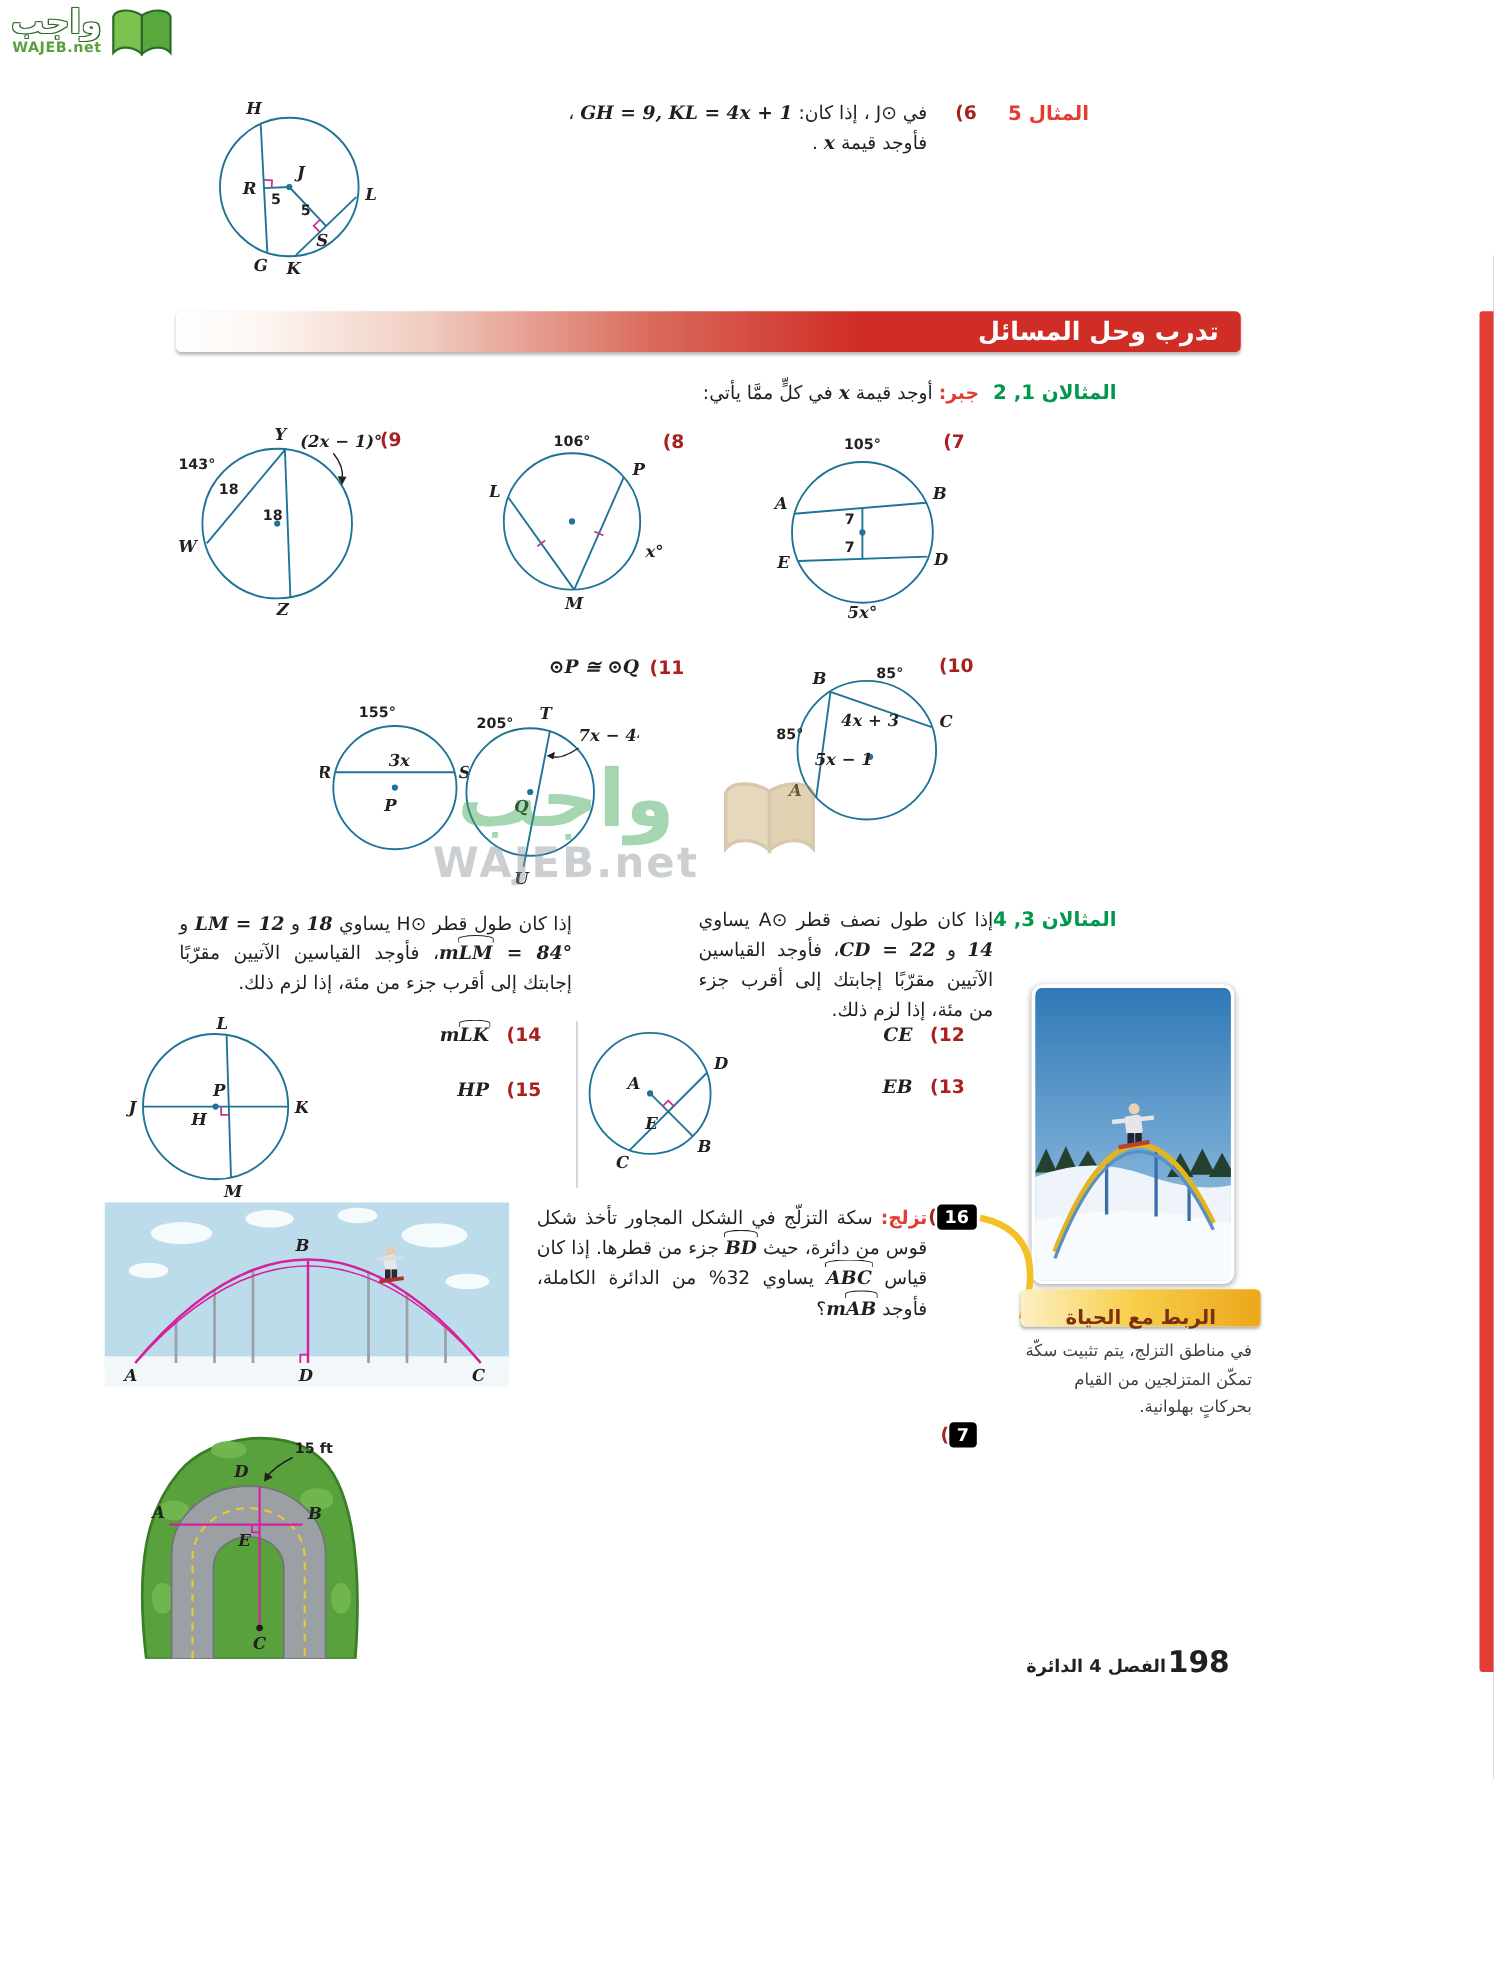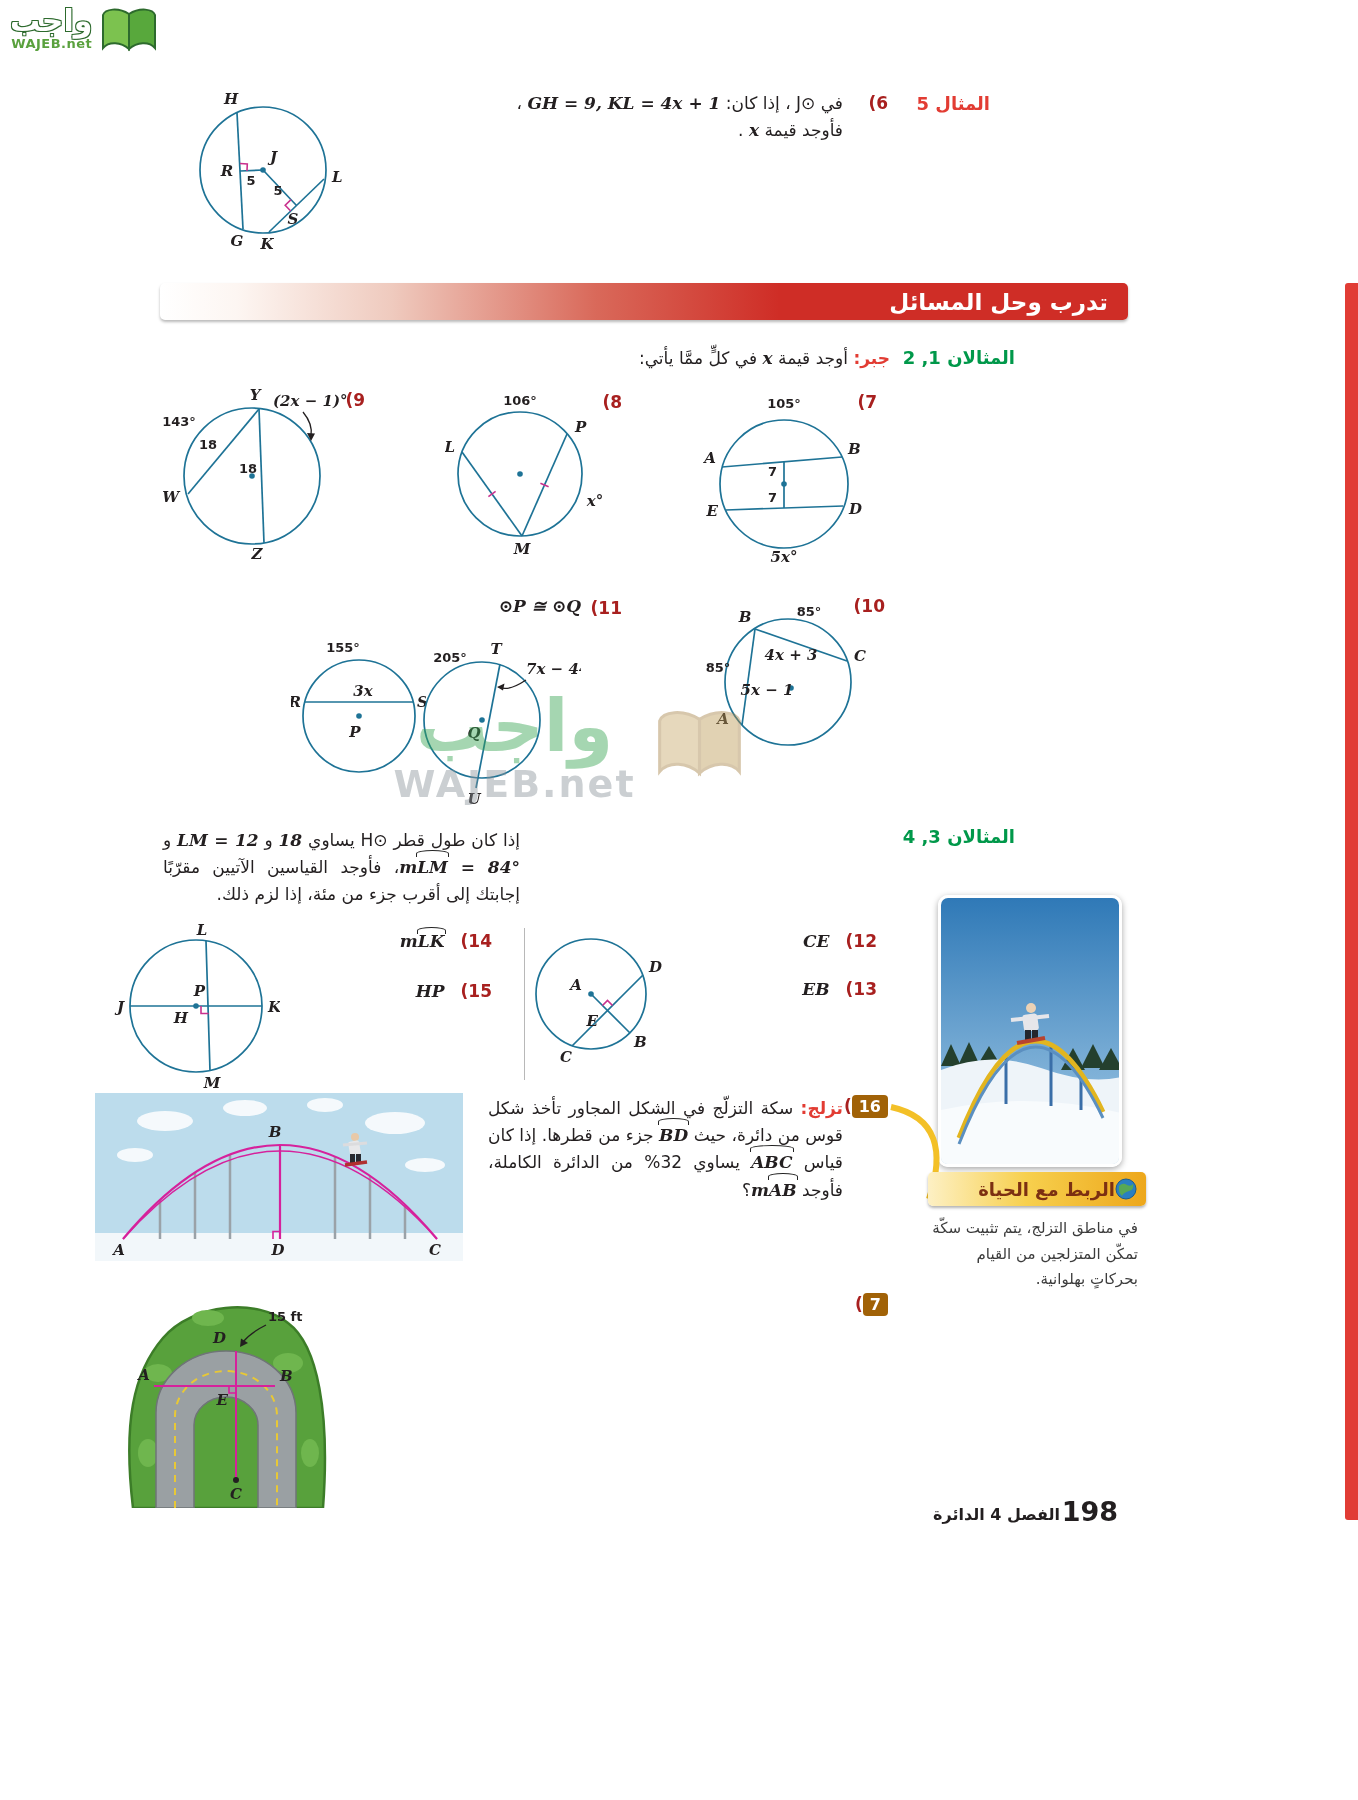--- a/index.html
+++ b/index.html
@@ -17,28 +17,28 @@
   .kw  { color:#e23c33; font-weight:bold; }
   .body-text { font-size:17px; line-height:1.6; text-align:justify; }
   .overarc { position:relative; display:inline-block; }
   .overarc::before { content:""; position:absolute; left:-1px; right:-1px; top:-4px; height:6px;
                      border:1.4px solid #232323; border-bottom:none; border-radius:100% 100% 0 0; }
   .banner { left:160px; top:283px; width:968px; height:37px; border-radius:5px;
     background:linear-gradient(to left,#cf2d26 0%,#cf2d26 36%,#d9695a 55%,#efcabe 76%,#fdf6f2 92%,rgba(255,255,255,0));
     display:flex; align-items:center; justify-content:flex-end; padding-right:20px;
     box-shadow:0 2px 3px rgba(0,0,0,.28); }
   .banner-title { color:#fff; font-weight:bold; font-size:23px; }
-  .numbox { display:inline-block; background:#a16207; color:#fff; font-weight:bold; font-size:16px;
+  .numbox { display:inline-block; background:#000000; color:#fff; font-weight:bold; font-size:16px;
             padding:2px 7px; border-radius:4px; }
   .paren  { color:#a8201f; font-weight:bold; font-size:17px; }
   .divider { width:1px; background:#b8b8b8; }
   .prob-row { display:flex; align-items:baseline; gap:16px; }
-  .life-banner { display:flex; align-items:center; gap:0; direction:rtl; padding:0 9px; height:34px;
+  .life-banner { display:flex; align-items:center; gap:16px; direction:rtl; padding:0 9px; height:34px;
     border-radius:5px; background:linear-gradient(to left,#eda71b,#f7d04e 55%,#fdf0c4);
-    box-shadow:0 2px 3px rgba(0,0,0,.3); }
+    box-shadow:0 2px 3px rgba(0,0,0,.3);flex-direction:column; }
   .life-title { color:#7c3012; font-weight:bold; font-size:18px; }
   .photo-frame { border-radius:10px; overflow:hidden; border:3px solid #fff;
                  box-shadow:0 2px 6px rgba(0,0,0,.35); }
   .sidebar-text { font-size:15px; font-weight:normal; color:#3c3c3c; line-height:1.7; text-align:right; }
   .logo { display:flex; align-items:flex-start; gap:6px; }
   .logo-brand { color:#fff; font-weight:bold; font-size:30px; line-height:1;
                 text-shadow:-1px -1px 0 #2d6a2d,1px -1px 0 #2d6a2d,-1px 1px 0 #2d6a2d,1px 1px 0 #2d6a2d; }
   .logo-site { color:#5aa13e; font-weight:bold; font-size:13px; letter-spacing:.5px; }
   .watermark { opacity:.45; pointer-events:none; text-align:center; }
   .wm-brand { color:#3aa654; font-weight:bold; font-size:72px; line-height:1; }
@@ -193,20 +193,23 @@
     <path d="M81 51 L88.5 47.5 L87 54.5 Z" fill="#231f20"></path>
     <text class="val" x="34" y="26" text-anchor="middle">205°</text>
     <text class="lbl" x="80" y="18" text-anchor="middle">T</text>
     <text class="lbl" x="58" y="102" text-anchor="middle">Q</text>
     <text class="lbl" x="58" y="168" text-anchor="middle">U</text>
     <text class="lbl" x="110" y="38">7x − 44</text>
   </svg>
 
   <div class="abs green-label" style="top:826px; right:343px;">المثالان 3, 4</div>
 
+  <div class="abs ar body-text" style="top:824px; right:455px; width:268px;">
+    <span>إذا كان طول نصف قطر ⊙A يساوي </span><span class="ltr math">14</span><span> و </span><span class="ltr math">CD = 22</span><span>، فأوجد القياسين الآتيين مقرّبًا إجابتك إلى أقرب جزء من مئة، إذا لزم ذلك.</span>
+  </div>
 
   <div class="abs ar body-text" style="top:827px; right:838px; width:357px;">
     <span>إذا كان طول قطر ⊙H يساوي </span><span class="ltr math">18</span><span> و </span><span class="ltr math">LM = 12</span><span> و </span><span class="ltr"><span class="math">m</span><span class="math overarc">LM</span><span class="math"> = 84°</span></span><span>، فأوجد القياسين الآتيين مقرّبًا إجابتك إلى أقرب جزء من مئة، إذا لزم ذلك.</span>
   </div>
 
   <div class="abs divider" style="left:524px; top:928px; height:152px;"></div>
 
   <div class="abs ar prob-row" style="top:931px; right:481px;">
     <span class="num">(12</span>
     <span class="ltr math" style="font-size:17px;margin-left:19px;">CE</span>

